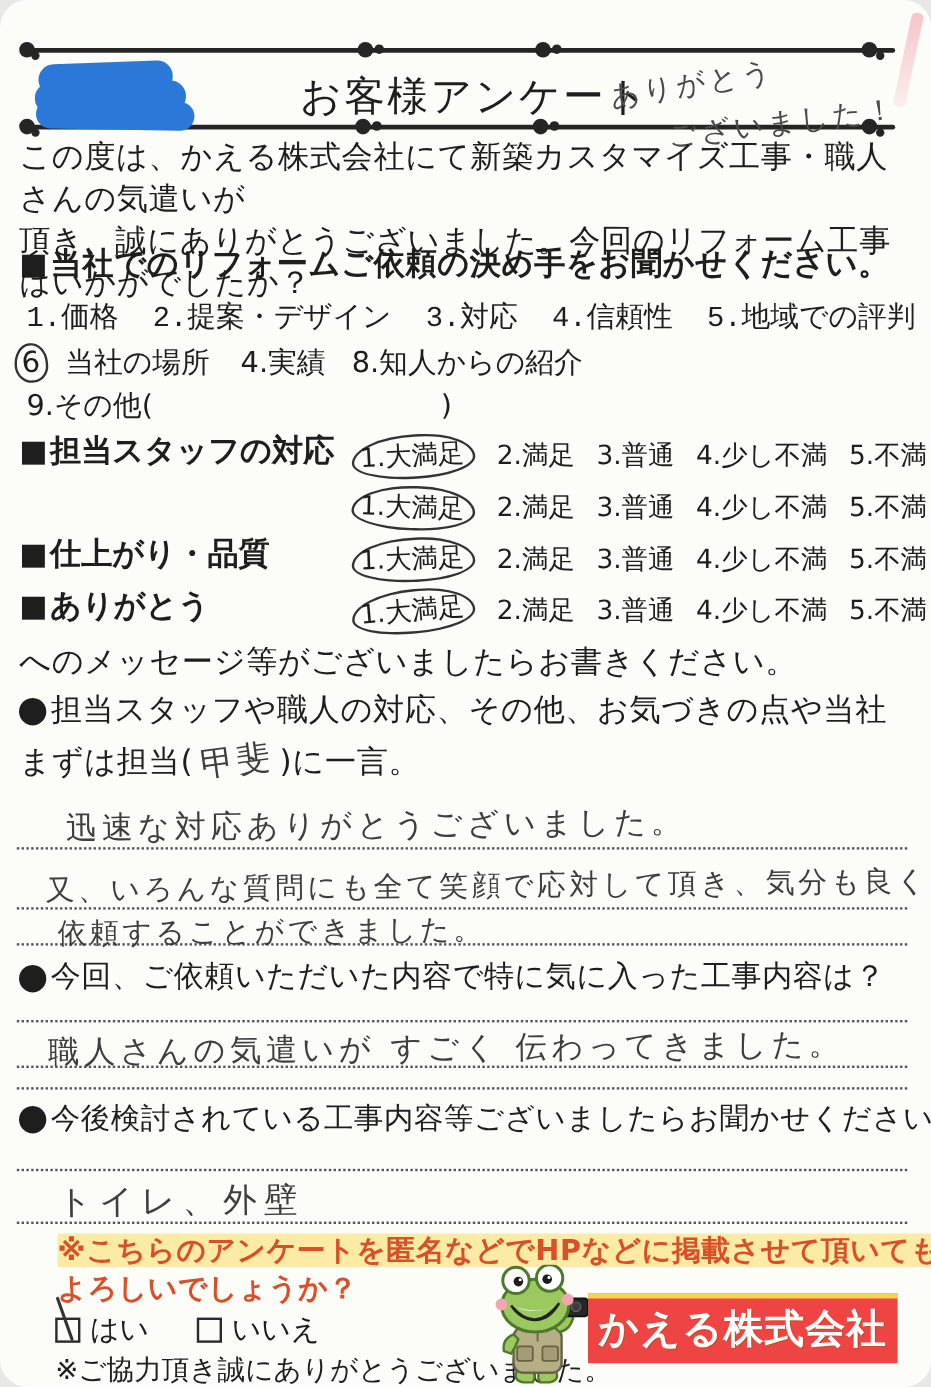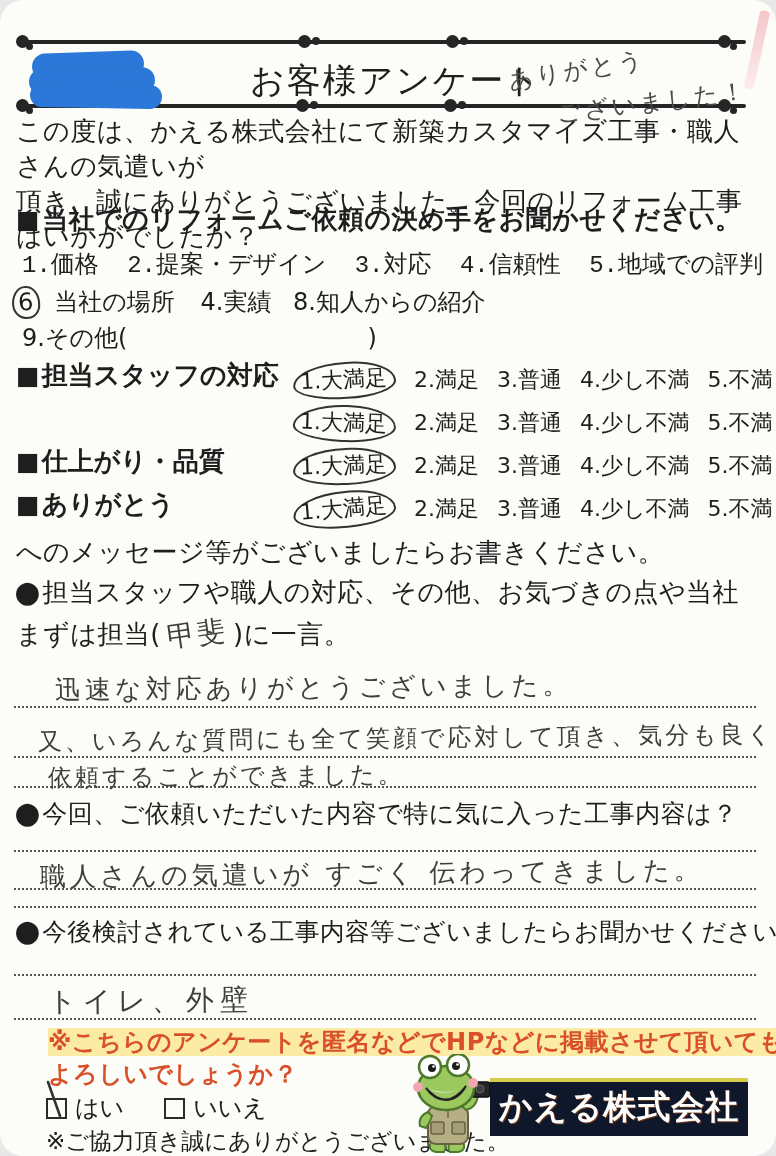--- a/index.html
+++ b/index.html
@@ -33,21 +33,21 @@
   
   .dotline{position:absolute;left:14px;width:742px;border-bottom:2px dotted #555;height:0;}
   
   .note{font-size:24px;font-weight:600;color:#d94f28;white-space:nowrap;letter-spacing:0.5px;}
   .note .hl{background:rgba(250,217,80,0.5);}
   
   .cbline{font-size:24px;font-weight:500;display:flex;align-items:center;gap:8px;}
   .cbbox{display:inline-block;width:17px;height:17px;border:2.5px solid #2b2b2b;position:relative;}
   .thanks{font-size:23px;font-weight:500;white-space:nowrap;}
   
-  .banner{position:absolute;background:#0f172a;display:flex;align-items:center;justify-content:center;box-shadow:inset 0 4px 0 rgba(250,235,80,.85);}
+  .banner{position:absolute;background:#ef4444;display:flex;align-items:center;justify-content:center;box-shadow:inset 0 4px 0 rgba(250,235,80,.85);}
   .banner span{color:#fff;font-size:33px;font-weight:700;letter-spacing:1px;white-space:nowrap;text-shadow:1px 1px 0 rgba(180,80,10,.6);}
   .scuff{position:absolute;background:linear-gradient(160deg,rgba(240,150,160,.55),rgba(250,200,205,.25));border-radius:4px;transform:rotate(12deg);}
 </style>
 </head>
 <body>
 
 <div class="page">
 
   <div class="rule" style="top:40px;">
     <span class="bead" style="left:-4px;"></span>

